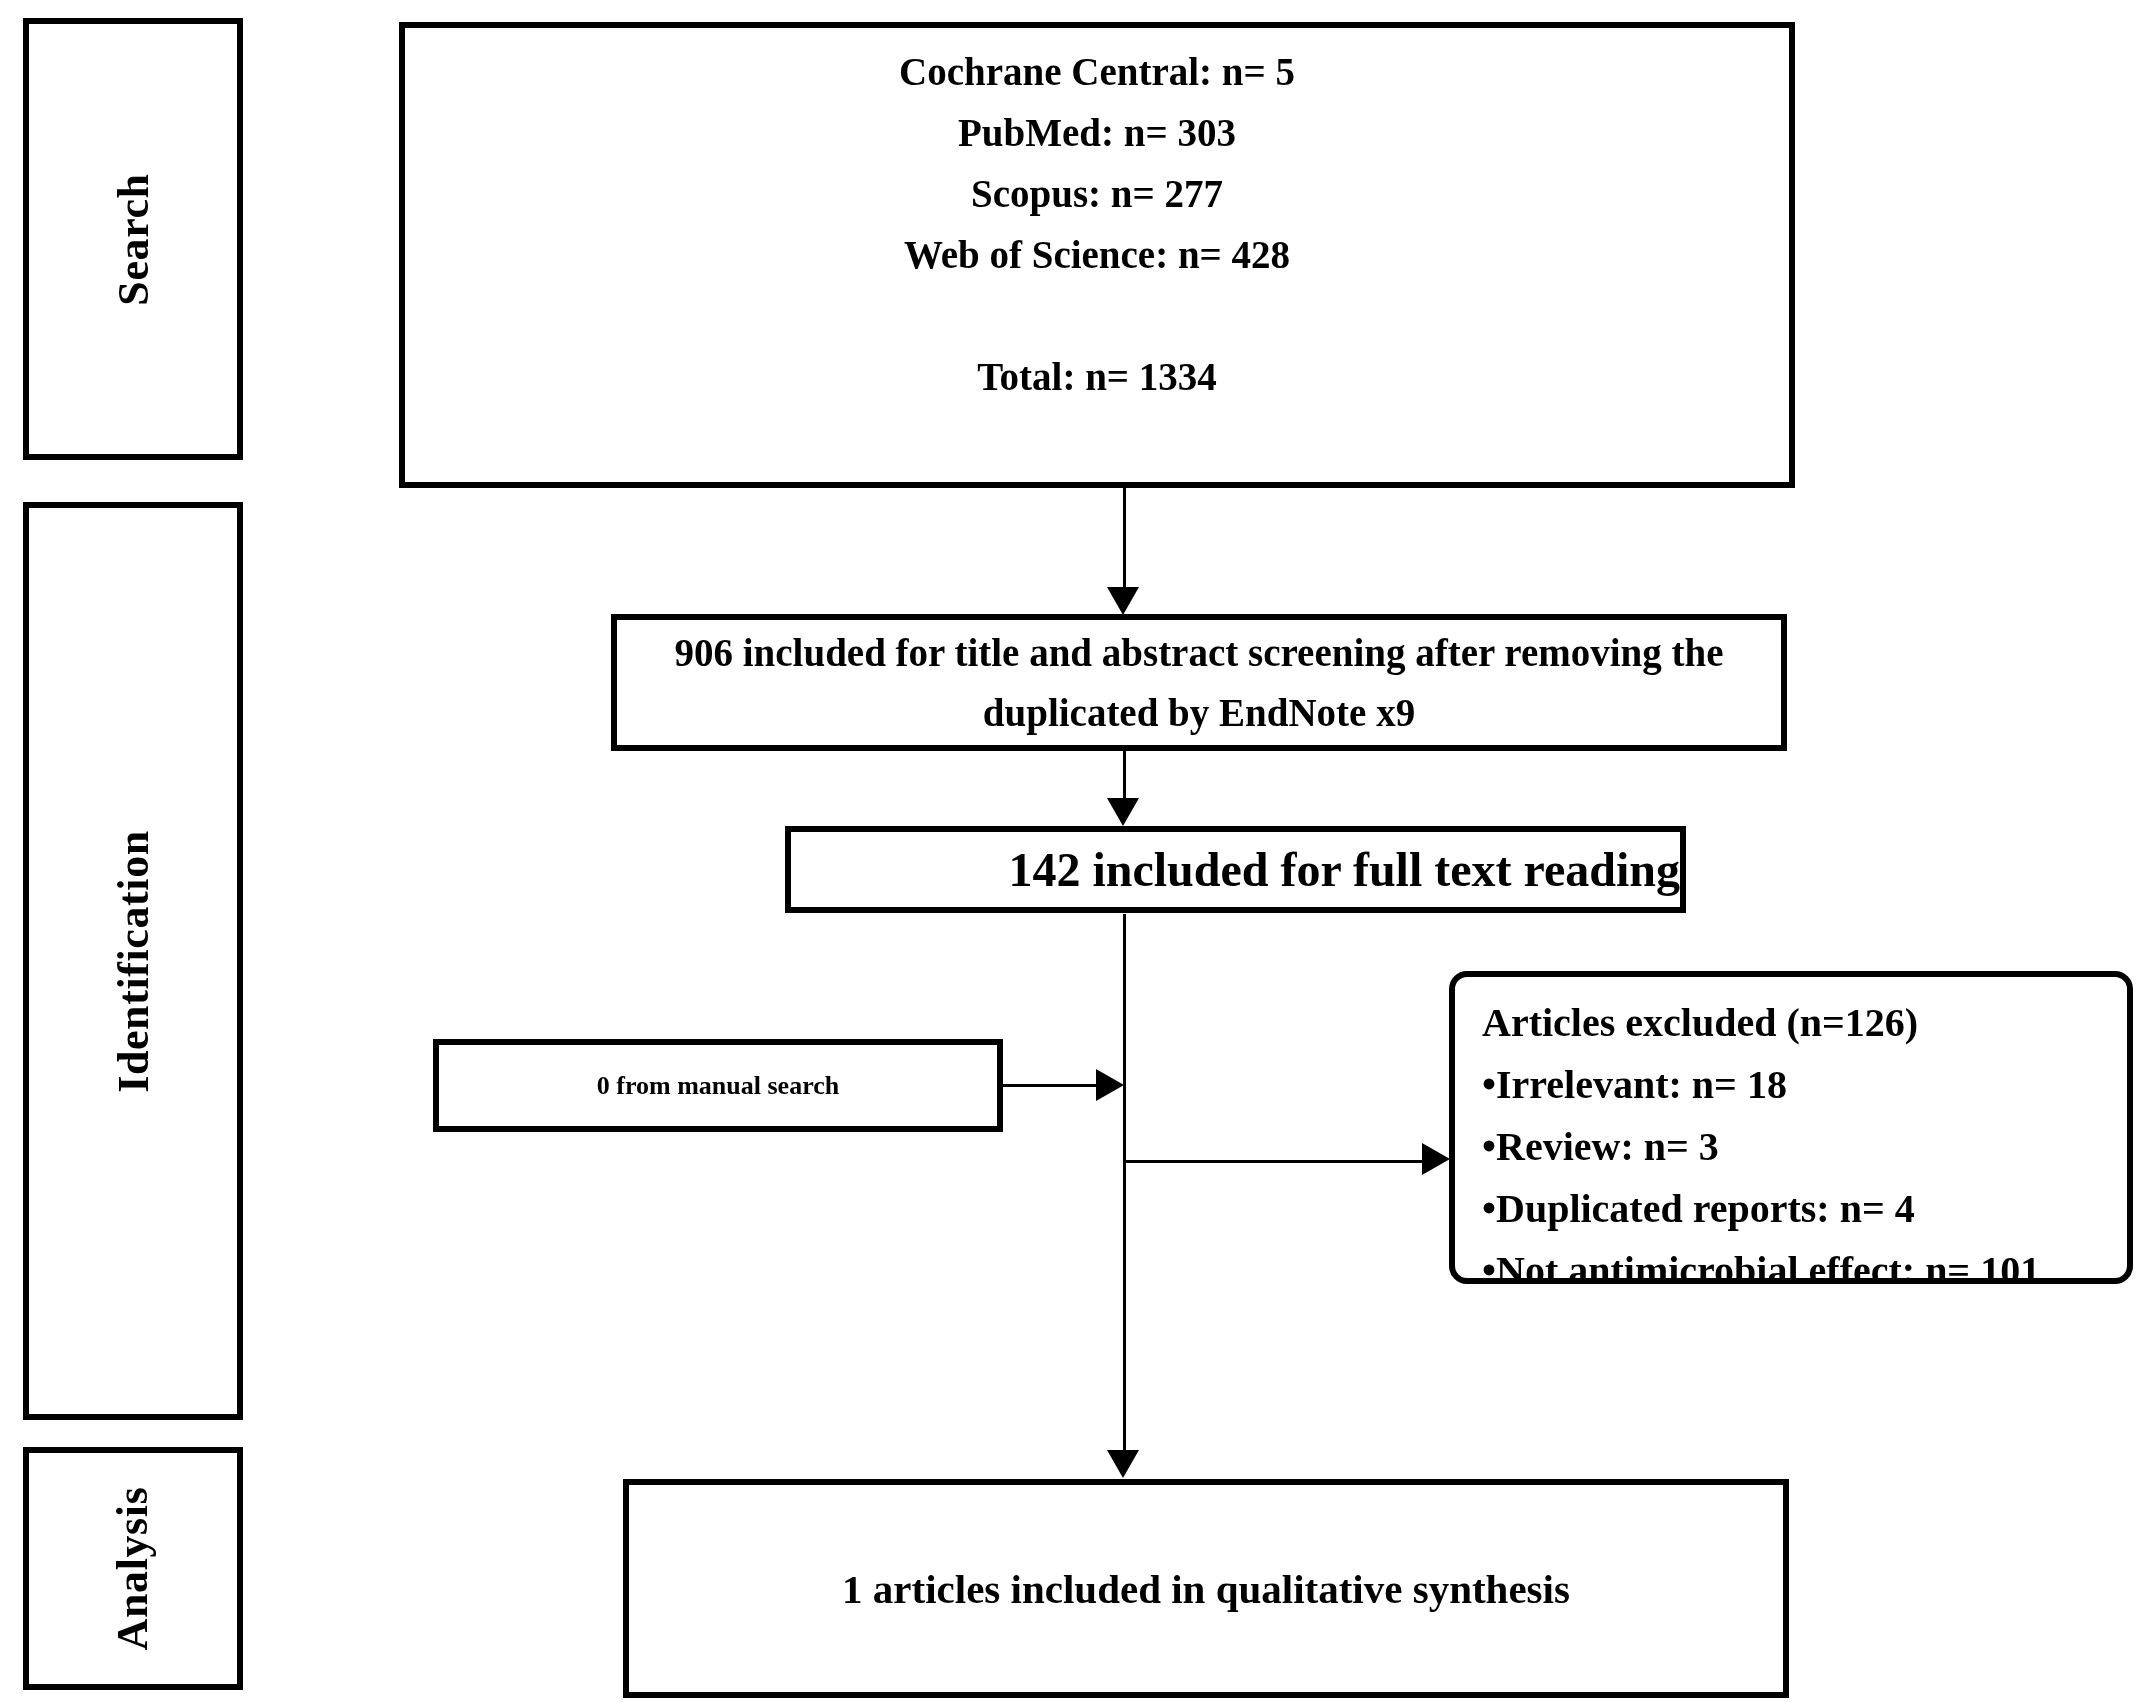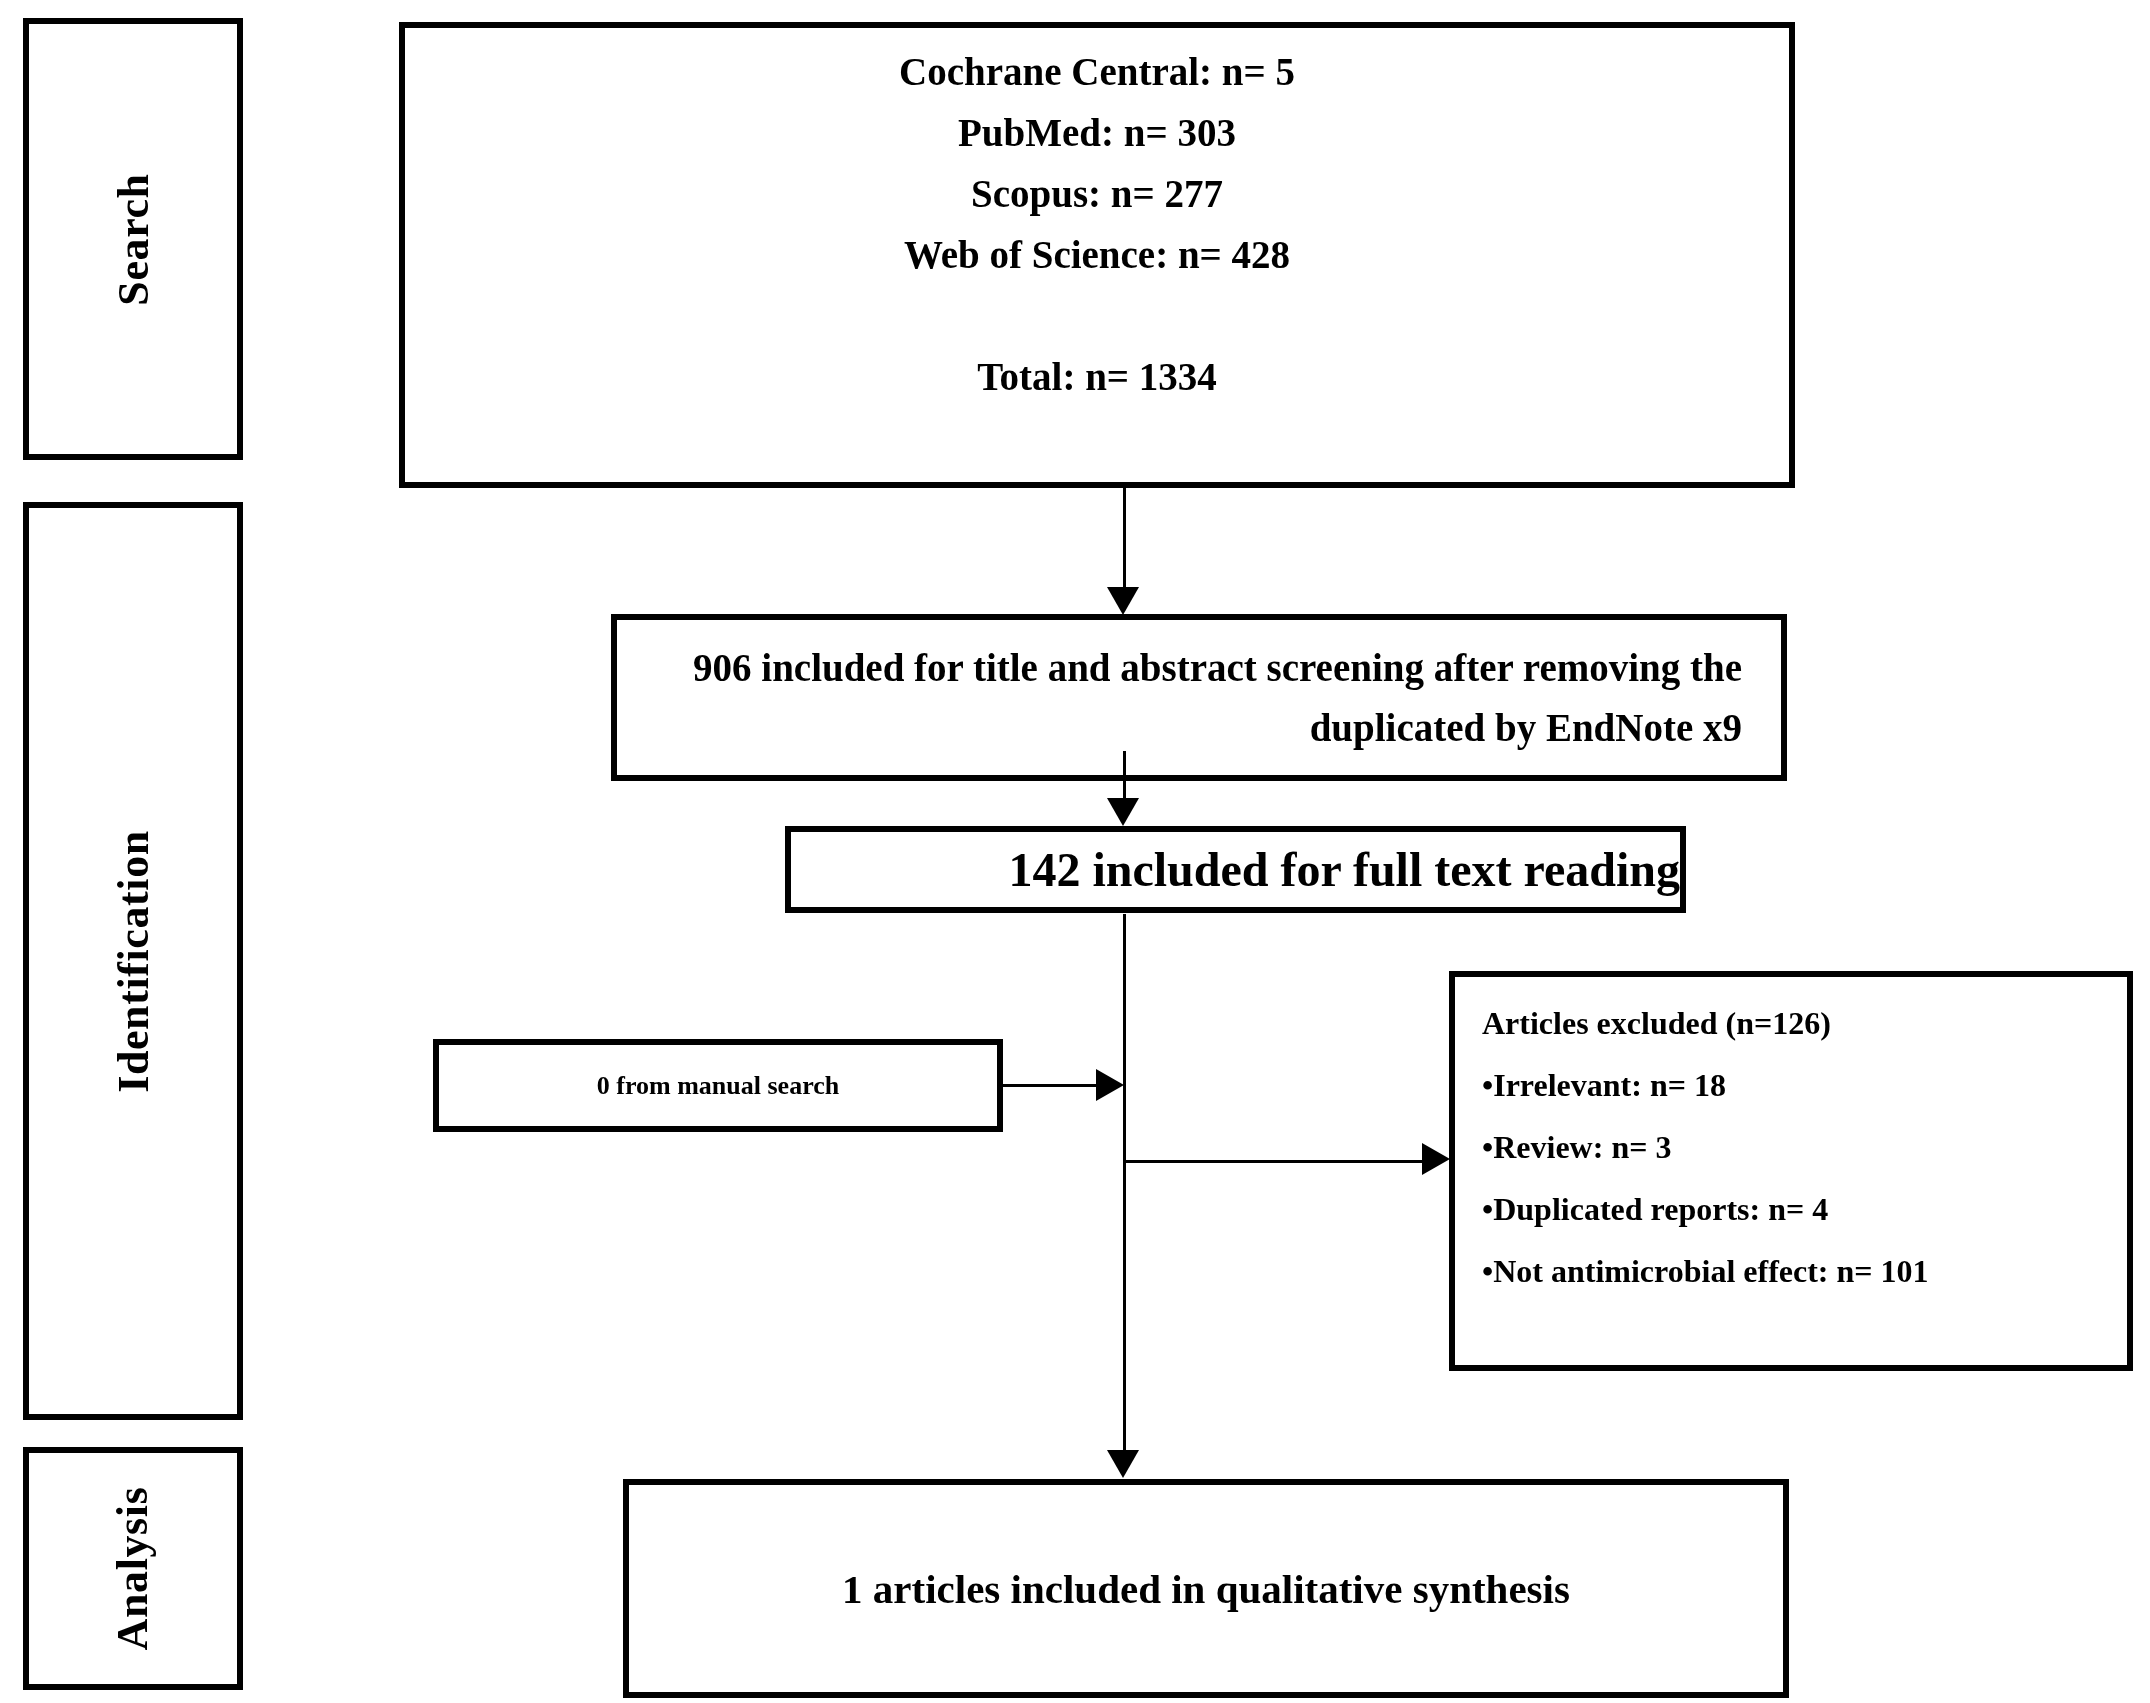--- a/index.html
+++ b/index.html
@@ -42,45 +42,46 @@
   #box-sources {
     left: 399px; top: 22px; width: 1396px; height: 466px;
     padding: 13px 6.4px;
     text-align: center;
     font-size: 39px;
     line-height: 61px;
   }
   #box-sources .tline { min-height: 61px; }
 
   #box-906 {
-    left: 611px; top: 614px; width: 1176px; height: 167px;
+    left: 611px; top: 614px; width: 1176px; height: 137px;
     display: flex; align-items: center; justify-content: center;
-    text-align: right;
+    text-align: center;
     font-size: 39px;
     line-height: 60px;
     padding: 0 39px;
   }
   #box-142 {
     left: 785px; top: 826px; width: 901px; height: 87px;
     display: flex; align-items: center; justify-content: flex-end;
     text-align: center;
     font-size: 48px;
   }
   #box-manual {
     left: 433px; top: 1039px; width: 570px; height: 93px;
     display: flex; align-items: center; justify-content: center;
     text-align: center;
     font-size: 26px;
   }
   #box-excluded {
-    left: 1449px; top: 971px; width: 684px; height: 400px;
+    left: 1449px; top: 971px; width: 684px; height: 313px;
     padding: 15.4px 22px 0 27px;
     text-align: left;
-    font-size: 32px;
+    font-size: 40px;
     line-height: 62px;
+    border-radius: 18px;
   }
   #box-included {
     left: 623px; top: 1479px; width: 1166px; height: 219px;
     display: flex; align-items: center; justify-content: center;
     text-align: center;
     font-size: 41px;
   }
 
   
   .vline, .hline {

